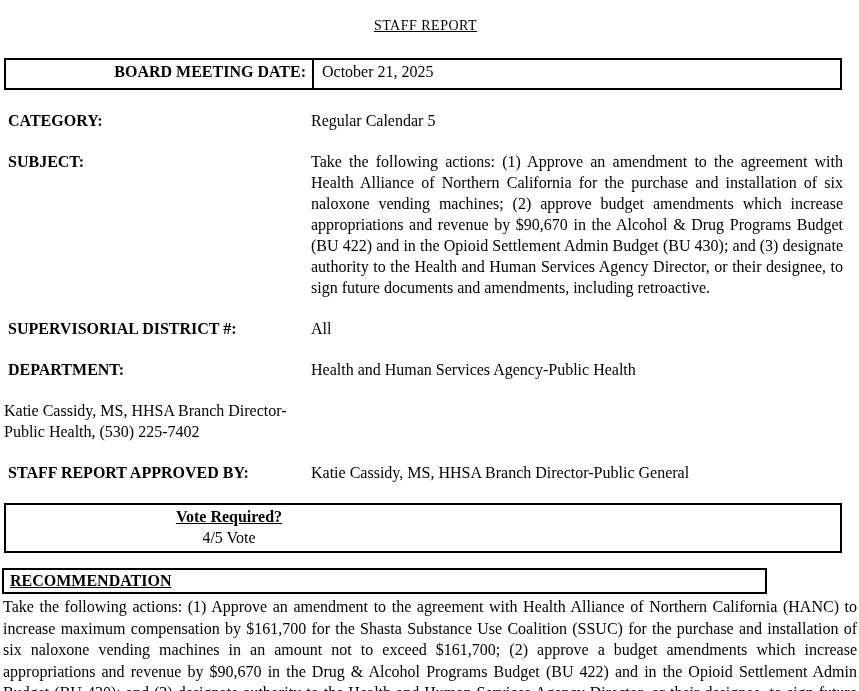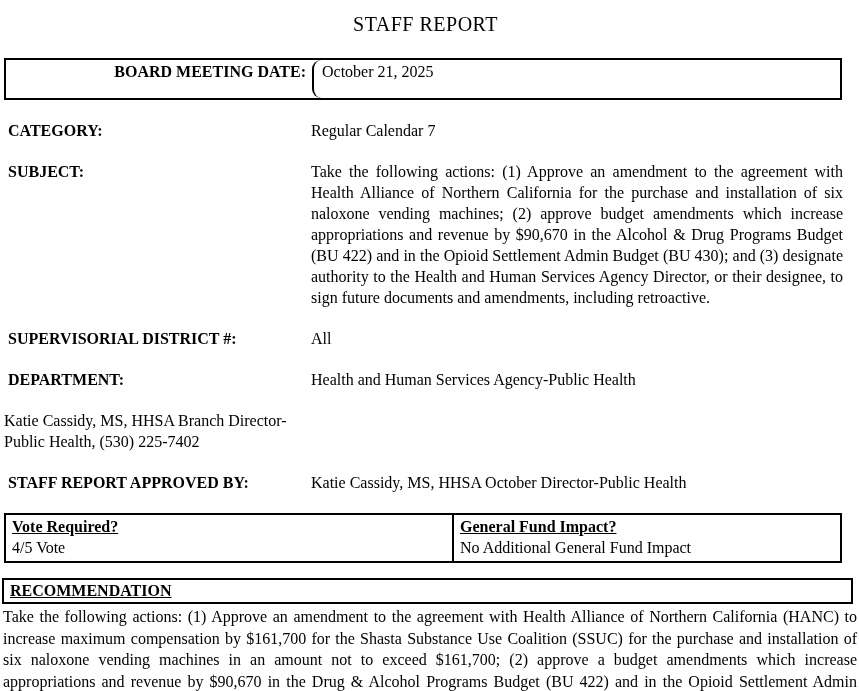--- a/index.html
+++ b/index.html
@@ -8,54 +8,55 @@
     font-family:"Liberation Serif","DejaVu Serif",serif;
     color:#000;
     font-size:16px;
     line-height:21px;
     overflow:hidden;
   }
   .page{width:859px;height:691px;position:relative;box-sizing:border-box;padding-top:14px;}
   .title-wrap{text-align:center;margin-bottom:22px;}
   .title{
     display:inline-block;
-    font-size:20px;
+    font-size:14px;
+    text-decoration:underline;
     padding-right:8px;
     letter-spacing:0.5px;
   }
   
   .bmd-table{
     margin-left:4px;width:838px;box-sizing:border-box;
     border:2px solid #000;
     display:grid;grid-template-columns:306px 1fr;
   }
   .bmd-label{font-weight:bold;padding:1px 6px 2px 6px;text-align:right;}
-  .bmd-value{border-left:2px solid #000;padding:1px 8px 16px 8px;border-radius:9px;}
+  .bmd-value{border-left:2px solid #000;padding:1px 8px 6px 8px;}
   
   .fields{margin-top:20px;}
   .field-row{
     display:grid;grid-template-columns:307px 1fr;
     margin:0 4px 20px 4px;
   }
   .field-label{font-weight:bold;padding-left:4px;}
   .field-value{padding-right:12px;}
   .field-value.justify{text-align:justify;}
   
   .vote-table{
     margin-left:4px;width:838px;box-sizing:border-box;
     border:2px solid #000;
     display:grid;grid-template-columns:446px 1fr;
     margin-top:10px;
   }
-  .vote-cell{padding:1px 6px 3px 6px;}
+  .vote-cell{padding:1px 6px 3px 6px;text-align:center;}
   .vote-cell.right{border-left:2px solid #000;}
   .vote-header{font-weight:bold;text-decoration:underline;}
   
   .rec-box{
-    margin:15px 4px 0 2px;width:851px;box-sizing:border-box;
+    margin:15px 4px 0 2px;width:765px;box-sizing:border-box;
     border:2px solid #000;
     padding:0 6px 1px 6px;
   }
   .rec-header{font-weight:bold;text-decoration:underline;}
   .rec-body{
     margin:2px 2px 0 3px;
     text-align:justify;
     line-height:21.5px;
   }
 </style>
@@ -70,21 +71,21 @@
 
   <div class="bmd-table">
     <div class="bmd-label">BOARD MEETING DATE:</div>
     <div class="bmd-value">October 21, 2025</div>
   </div>
 
   <div class="fields">
 
     <div class="field-row">
       <div class="field-label">CATEGORY:</div>
-      <div class="field-value">Regular Calendar 7</div>
+      <div class="field-value">Regular Calendar 5</div>
     </div>
 
     <div class="field-row">
       <div class="field-label">SUBJECT:</div>
       <div class="field-value justify">Take the following actions: (1) Approve an amendment to the agreement with Health Alliance of Northern California for the purchase and installation of six naloxone vending machines; (2) approve budget amendments which increase appropriations and revenue by $90,670 in the Alcohol &amp; Drug Programs Budget (BU 422) and in the Opioid Settlement Admin Budget (BU 430); and (3) designate authority to the Health and Human Services Agency Director, or their designee, to sign future documents and amendments, including retroactive.</div>
     </div>
 
     <div class="field-row">
       <div class="field-label">SUPERVISORIAL DISTRICT #:</div>
       <div class="field-value">All</div>
@@ -94,33 +95,29 @@
       <div class="field-label">DEPARTMENT:</div>
       <div class="field-value">Health and Human Services Agency-Public Health</div>
     </div>
 
     <div class="field-row">
       <div class="field-value">Katie Cassidy, MS, HHSA Branch Director-Public Health, (530) 225-7402</div>
     </div>
 
     <div class="field-row">
       <div class="field-label">STAFF REPORT APPROVED BY:</div>
-      <div class="field-value">Katie Cassidy, MS, HHSA October Director-Public Health</div>
+      <div class="field-value">Katie Cassidy, MS, HHSA Branch Director-Public General</div>
     </div>
 
   </div>
 
   <div class="vote-table">
     <div class="vote-cell left">
       <div class="vote-header">Vote Required?</div>
       <div class="vote-value">4/5 Vote</div>
-    </div>
-    <div class="vote-cell right">
-      <div class="vote-header">General Fund Impact?</div>
-      <div class="vote-value">No Additional General Fund Impact</div>
     </div>
   </div>
 
   <div class="rec-box">
     <span class="rec-header">RECOMMENDATION</span>
   </div>
 
   <div class="rec-body">
     <span>Take the following actions: (1) Approve an amendment to the agreement with Health Alliance of Northern California (HANC) to increase maximum compensation by $161,700 for the Shasta Substance Use Coalition (SSUC) for the purchase and installation of six naloxone vending machines in an amount not to exceed $161,700; (2) approve a budget amendments which increase appropriations and revenue by $90,670 in the Drug &amp; Alcohol Programs Budget (BU 422) and in the Opioid Settlement Admin Budget (BU 430); and (3) designate authority to the Health and Human Services Agency Director, or their designee, to sign future documents and amendments, including retroactive, that do not result in a substantial or functional change to the original intent of the agreement and do not cause an increase to the maximum amount receivable, so long as they otherwise comply with the </span>
   </div>

